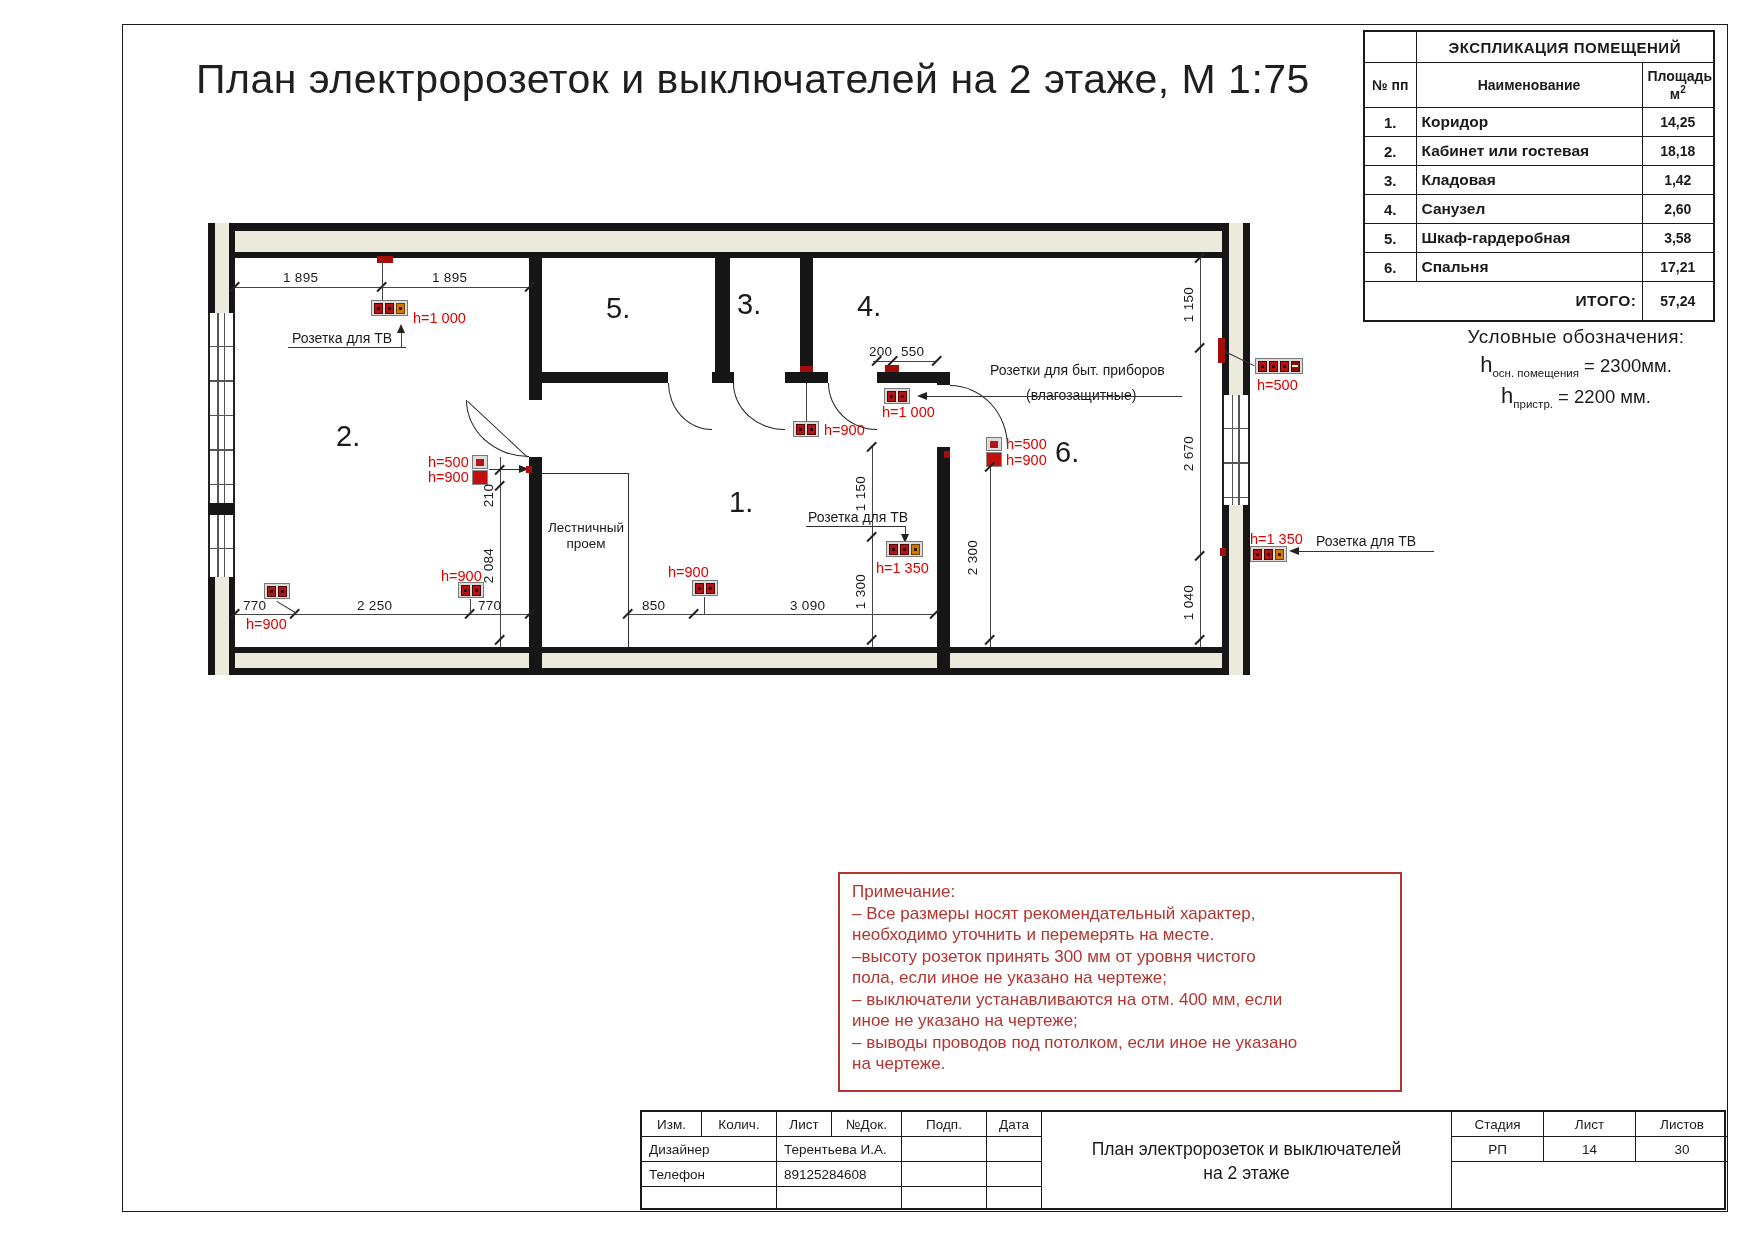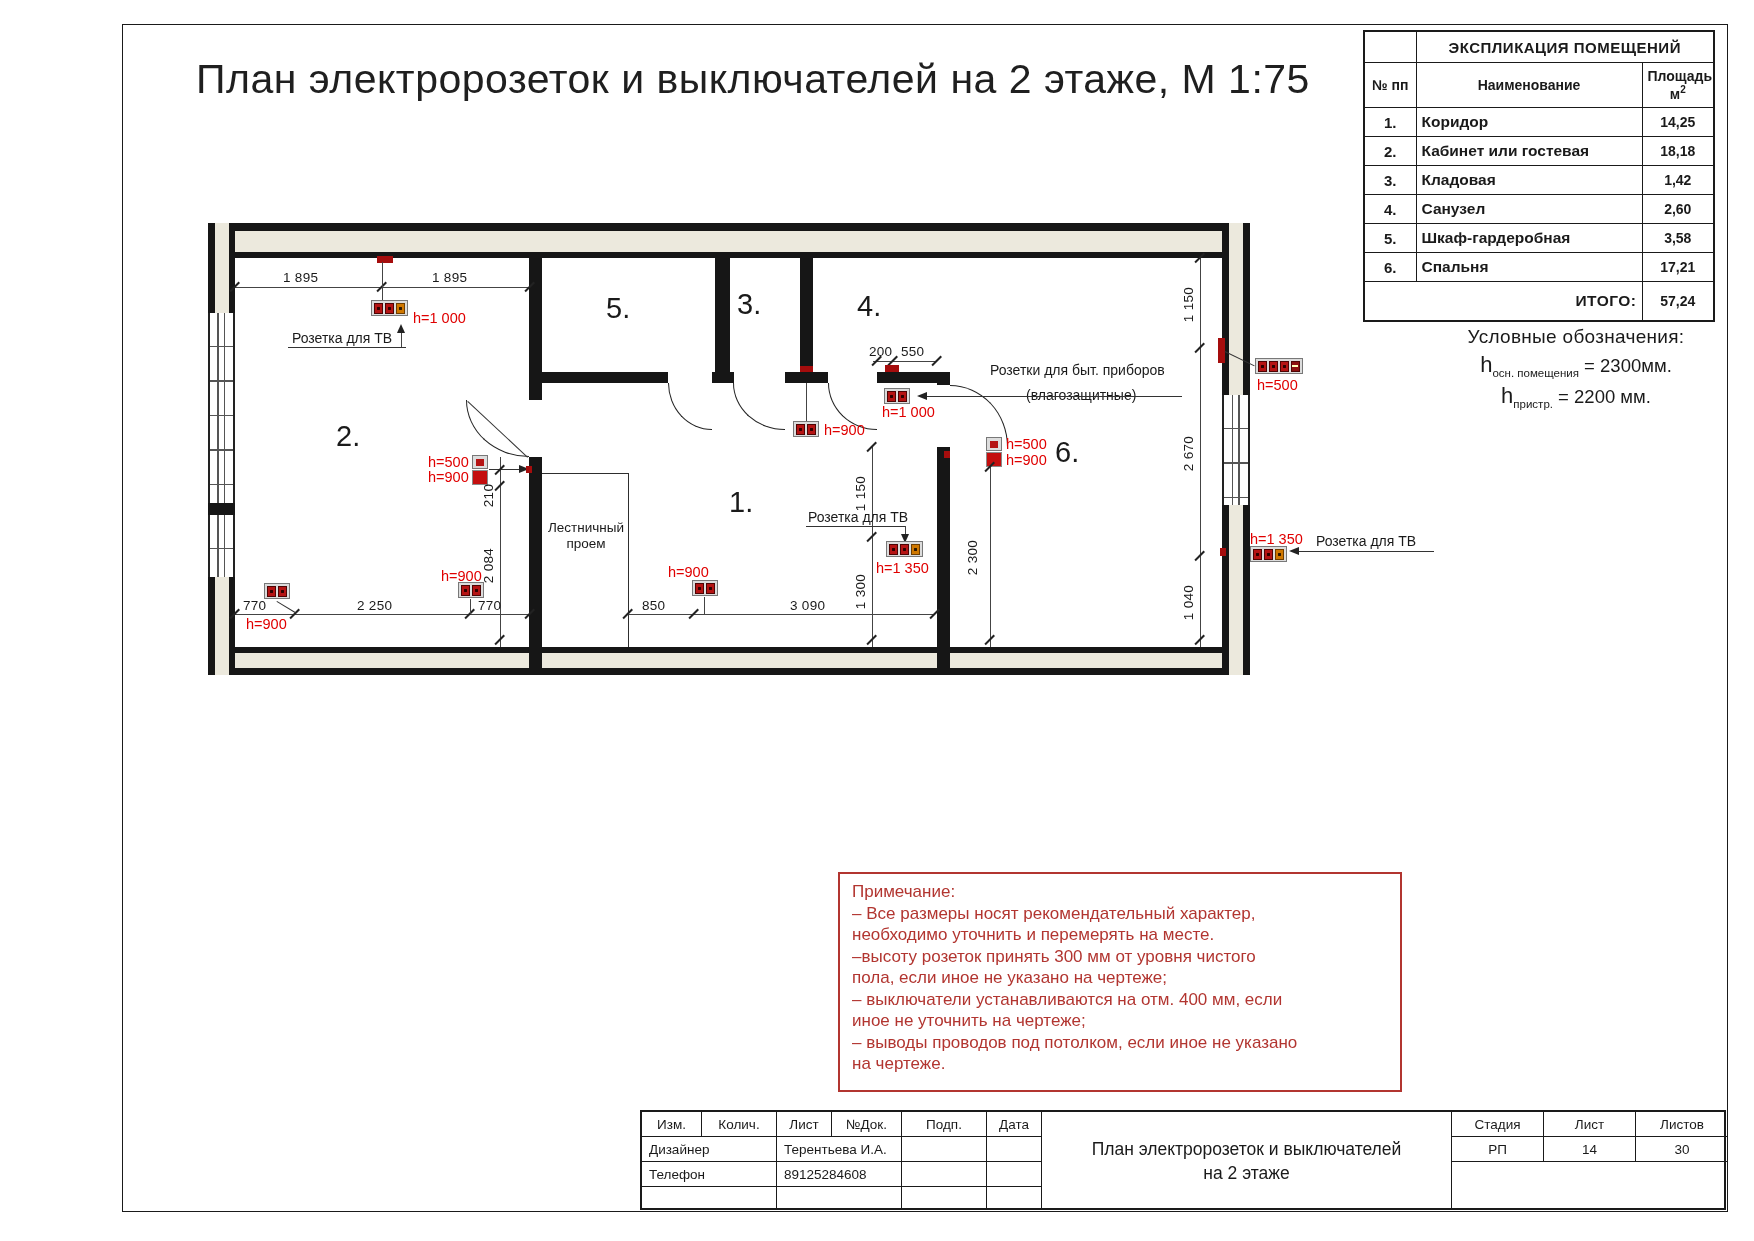--- a/index.html
+++ b/index.html
@@ -350,21 +350,21 @@
   </div>
 </div>
 
 <div class="notebox">
   <div>Примечание:</div>
   <div>– Все размеры носят рекомендательный характер,</div>
   <div>необходимо уточнить и перемерять на месте.</div>
   <div>–высоту розеток принять 300 мм от уровня чистого</div>
   <div>пола, если иное не указано на чертеже;</div>
   <div>– выключатели устанавливаются на отм. 400 мм, если</div>
-  <div>иное не уточнить на чертеже;</div>
+  <div>иное не указано на чертеже;</div>
   <div>– выводы проводов под потолком, если иное не указано</div>
   <div>на чертеже.</div>
 </div>
 
 <div class="stamp">
 
   <div class="cell" style="left:0;top:0;width:60px;height:25px;">Изм.</div>
   <div class="cell" style="left:60px;top:0;width:75px;height:25px;">Колич.</div>
   <div class="cell" style="left:135px;top:0;width:55px;height:25px;">Лист</div>
   <div class="cell" style="left:190px;top:0;width:70px;height:25px;text-align:center;">№Док.</div>

